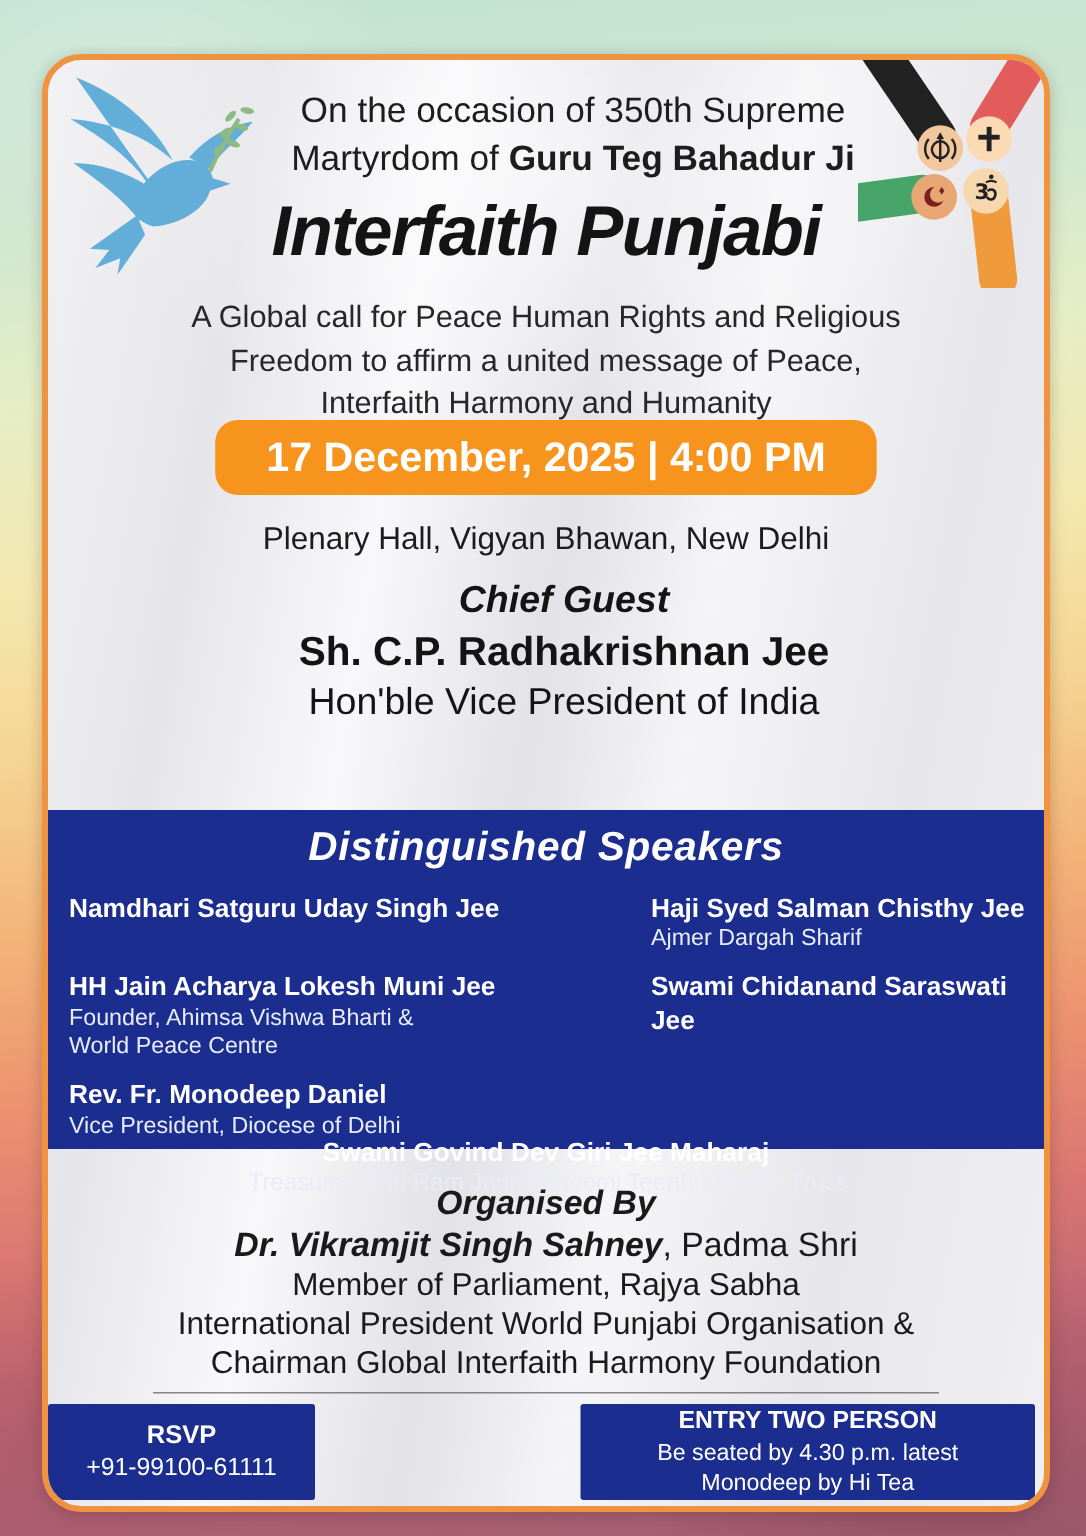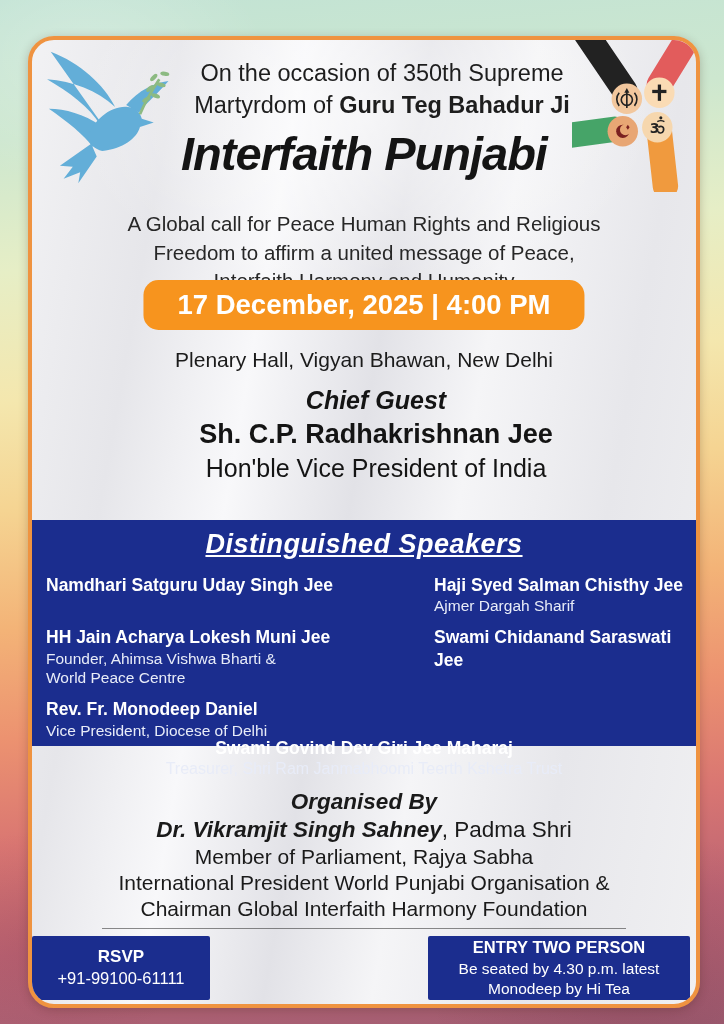--- a/index.html
+++ b/index.html
@@ -29,33 +29,33 @@
   .abs{position:absolute;}
   .center{left:0;right:0;text-align:center;}
   
   .dove{left:4px;top:6px;width:138px;height:142px;}
   .hands{right:-8px;top:-6px;width:132px;height:158px;}
   .occasion{left:128px;right:92px;top:18px;text-align:center;
     font-size:23.5px;line-height:1.36;color:#1d1d1d;}
   .occasion b{font-weight:bold;}
   .title{top:86px;font-size:47px;font-weight:bold;font-style:italic;
     letter-spacing:-1px;color:#141414;}
-  .subtitle{top:170px;font-size:20.5px;line-height:1.4;color:#272727;}
+  .subtitle{top:158px;font-size:20.5px;line-height:1.4;color:#272727;}
   .subtitle span{display:block;}
   .date-pill{top:240px;left:50%;transform:translateX(-50%);
     background:#f7941e;color:#fff;font-weight:bold;font-size:27.5px;
     padding:9px 34px;border-radius:15px;white-space:nowrap;}
   .venue{top:308px;font-size:21px;color:#1b1b1b;}
   
   .chief{top:344px;line-height:1.3;color:#141414;padding-left:24px;}
   .chief .lbl{font-size:25px;font-style:italic;font-weight:bold;}
   .chief .nm{font-size:27px;font-weight:bold;}
   .chief .ds{font-size:25px;}
   
-  .panel{top:480px;left:0;width:100%;height:226px;background:#1b2d8e;color:#fff;text-decoration:underline;}
+  .panel{top:500px;left:0;width:100%;height:226px;background:#1b2d8e;color:#fff;}
   .panel h2{margin:9px 0 0 0;text-align:center;font-size:27px;
     font-style:italic;font-weight:bold;letter-spacing:.5px;}
   .spk-grid{position:absolute;top:54px;left:14px;right:6px;
     display:grid;grid-template-columns:388px 1fr;row-gap:10px;}
   .spk .nm{font-size:17.5px;font-weight:bold;line-height:1.28;}
   .spk .sub{font-size:15.5px;color:#e8ecf8;line-height:1.28;white-space:pre-line;}
   .spk-center{position:absolute;top:218px;left:0;right:0;text-align:center;}
   .spk-center .nm{font-size:17.5px;font-weight:bold;}
   .spk-center .sub{font-size:16px;color:#e8ecf8;line-height:1.3;}
   
@@ -63,21 +63,21 @@
   .org .lbl{font-size:22.5px;font-style:italic;font-weight:bold;display:block;}
   .org .nameline{font-size:22.5px;display:block;}
   .org .nameline b{font-weight:bold;font-style:italic;}
   .org .ln{font-size:21px;display:block;}
   
   .divider{top:888px;left:70px;right:70px;border-top:1px solid rgba(45,45,45,.55);height:0;}
   .box{top:896px;height:64px;background:#1b2d8e;color:#fff;
     display:flex;flex-direction:column;align-items:center;justify-content:center;
     border-radius:2px;}
   .box-rsvp{left:0;width:178px;}
-  .box-entry{right:6px;width:262px;}
+  .box-entry{right:6px;width:303px;}
   .box .b1{font-size:17px;font-weight:bold;line-height:1.3;}
   .box .b2{font-size:16.5px;line-height:1.3;}
   .box-entry .b1{font-size:16.5px;}
   .box-entry .b2{font-size:15.5px;}
 </style>
 </head>
 <body>
 
 <div class="bg-mottle"></div>
 

